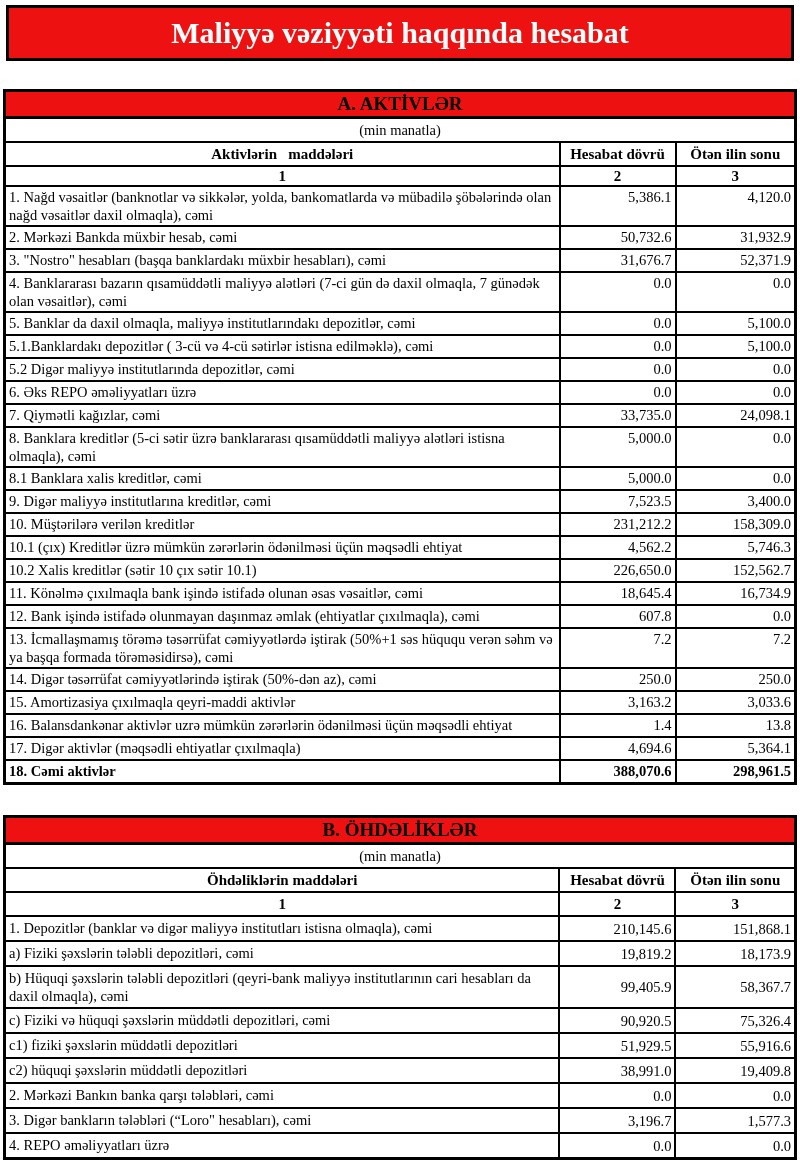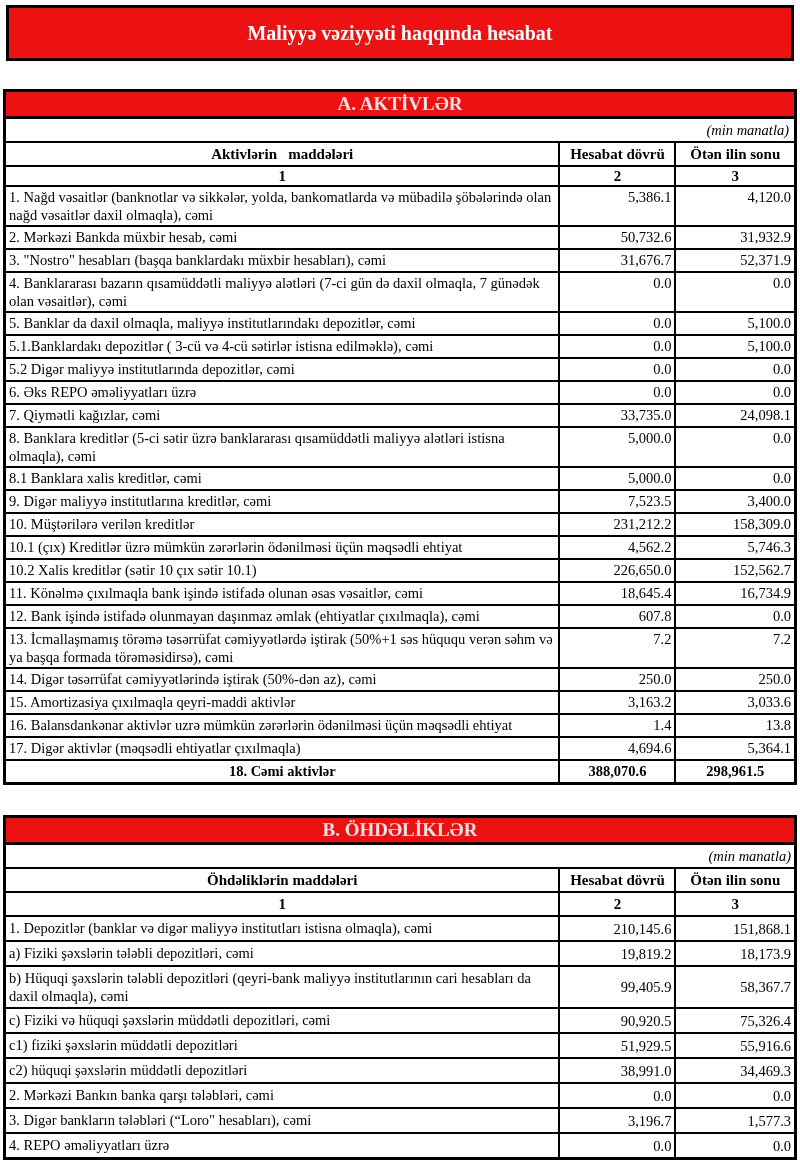--- a/index.html
+++ b/index.html
@@ -5,67 +5,67 @@
   html,body{margin:0;padding:0;}
   body{
     width:800px;height:1163px;overflow:hidden;background:#ffffff;
     font-family:"Liberation Serif", serif;color:#000;
   }
   .page{width:800px;height:1163px;position:relative;}
   .title-banner{
     margin:5px 6px 0 6px;
     background:var(--red,#ee1111);
     border:3px solid #000;
-    color:#fff;font-weight:bold;font-size:20px;line-height:38px;
+    color:#fff;font-weight:bold;font-size:30px;line-height:38px;
     text-align:center;padding:6px 0;
   }
   .section{margin:0 3px;}
   .section-a{margin-top:28px;}
   .section-b{margin-top:30px;}
   .section-banner{
     background:var(--red,#ee1111);
     border:3px solid #000;
-    color:#e5e5e5;font-weight:bold;font-size:19px;line-height:20px;
+    color:#000000;font-weight:bold;font-size:19px;line-height:20px;
     text-align:center;padding:2px 0;
   }
   table.fin{
     width:100%;
     border-collapse:collapse;
     border:3px solid #000;
     border-top:none;
     table-layout:fixed;
   }
   table.fin col.c1{width:auto;}
   table.fin col.c2{width:116px;}
   table.fin col.c3{width:120px;}
   table.fin td, table.fin th{
     border:2px solid #000;
     font-size:14.5px;line-height:18px;
     padding:1px 3px;
   }
   tr.unit-row td{
     border-bottom:2px solid #000;border-left:none;border-right:none;border-top:none;
-    text-align:right;font-style:italic;font-size:14.5px;padding:2px 5px;
+    text-align:center;font-size:14.5px;padding:2px 5px;
   }
   tr.head-row th{
     font-weight:bold;text-align:center;font-size:15px;padding:2px 2px;
     white-space:pre-wrap;
   }
   tr.num-row td{
     font-weight:bold;text-align:center;font-size:15px;padding:0 2px;
   }
   td.label{text-align:left;vertical-align:top;}
   td.num{text-align:right;white-space:nowrap;}
   table.tbl-a td.num{vertical-align:top;}
   table.tbl-b td.num{vertical-align:middle;}
   table.tbl-b td{padding:2px 3px;}
   td.ind0{padding-left:4px;}
   td.ind1{padding-left:16px;border-radius:11px;}
   td.ind2{padding-left:44px;margin-left:20px;}
-  tr.bold td{font-weight:bold;text-align:center;}
+  tr.bold td{font-weight:bold;}
   table.tbl-a tr.data-row td{height:19px;}
   table.tbl-b tr.data-row td{height:19px;}
 </style>
 </head>
 <body>
 
 <div class="page">
 
   <div class="title-banner">Maliyyə vəziyyəti haqqında hesabat</div>
 
@@ -257,21 +257,21 @@
             <td class="num">75,326.4</td>
           </tr>
           <tr class="data-row">
             <td class="label ind2">c1) fiziki şəxslərin müddətli depozitləri</td>
             <td class="num">51,929.5</td>
             <td class="num">55,916.6</td>
           </tr>
           <tr class="data-row">
             <td class="label ind2">c2) hüquqi şəxslərin müddətli depozitləri</td>
             <td class="num">38,991.0</td>
-            <td class="num">34,469.3</td>
+            <td class="num">19,409.8</td>
           </tr>
           <tr class="data-row">
             <td class="label ind0">2. Mərkəzi Bankın banka qarşı tələbləri, cəmi</td>
             <td class="num">0.0</td>
             <td class="num">0.0</td>
           </tr>
           <tr class="data-row">
             <td class="label ind0">3. Digər bankların tələbləri (“Loro" hesabları), cəmi</td>
             <td class="num">3,196.7</td>
             <td class="num">1,577.3</td>

